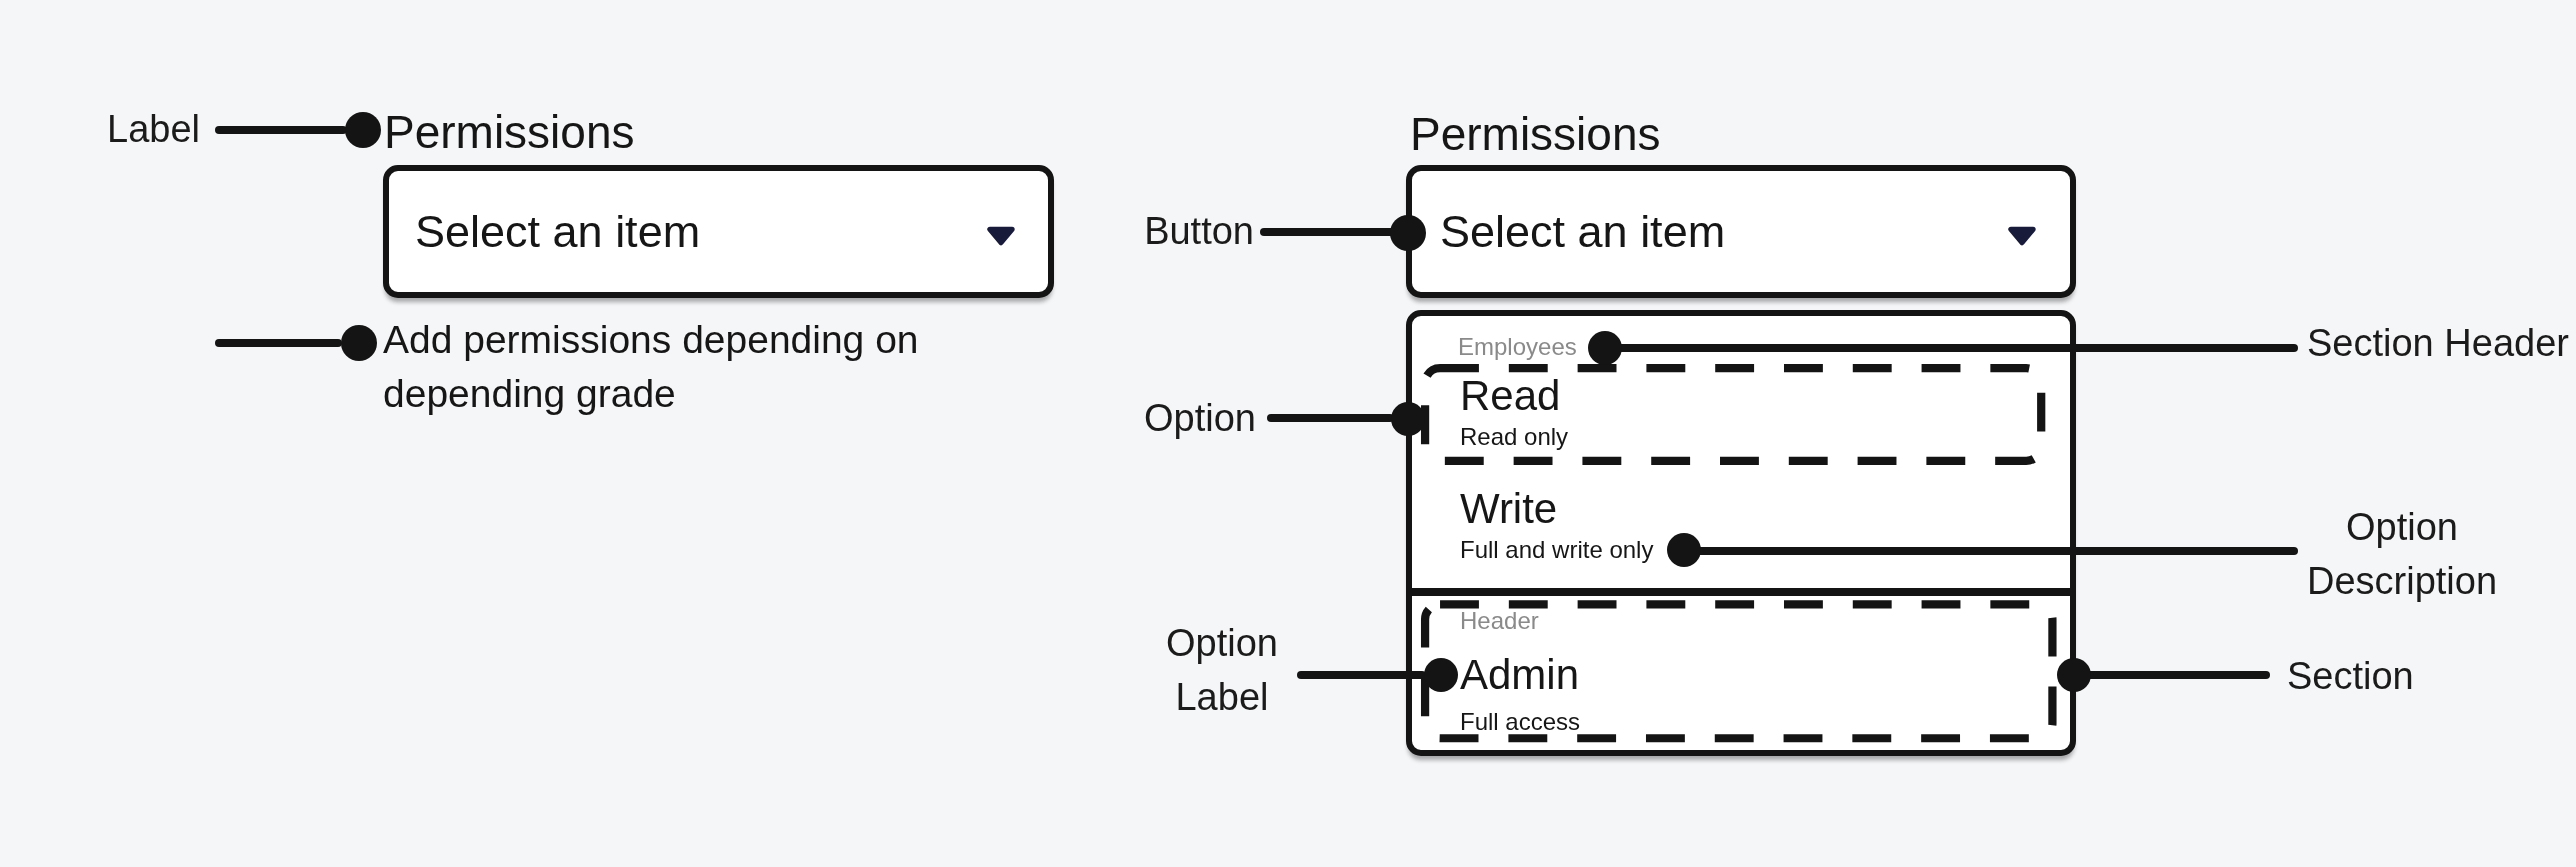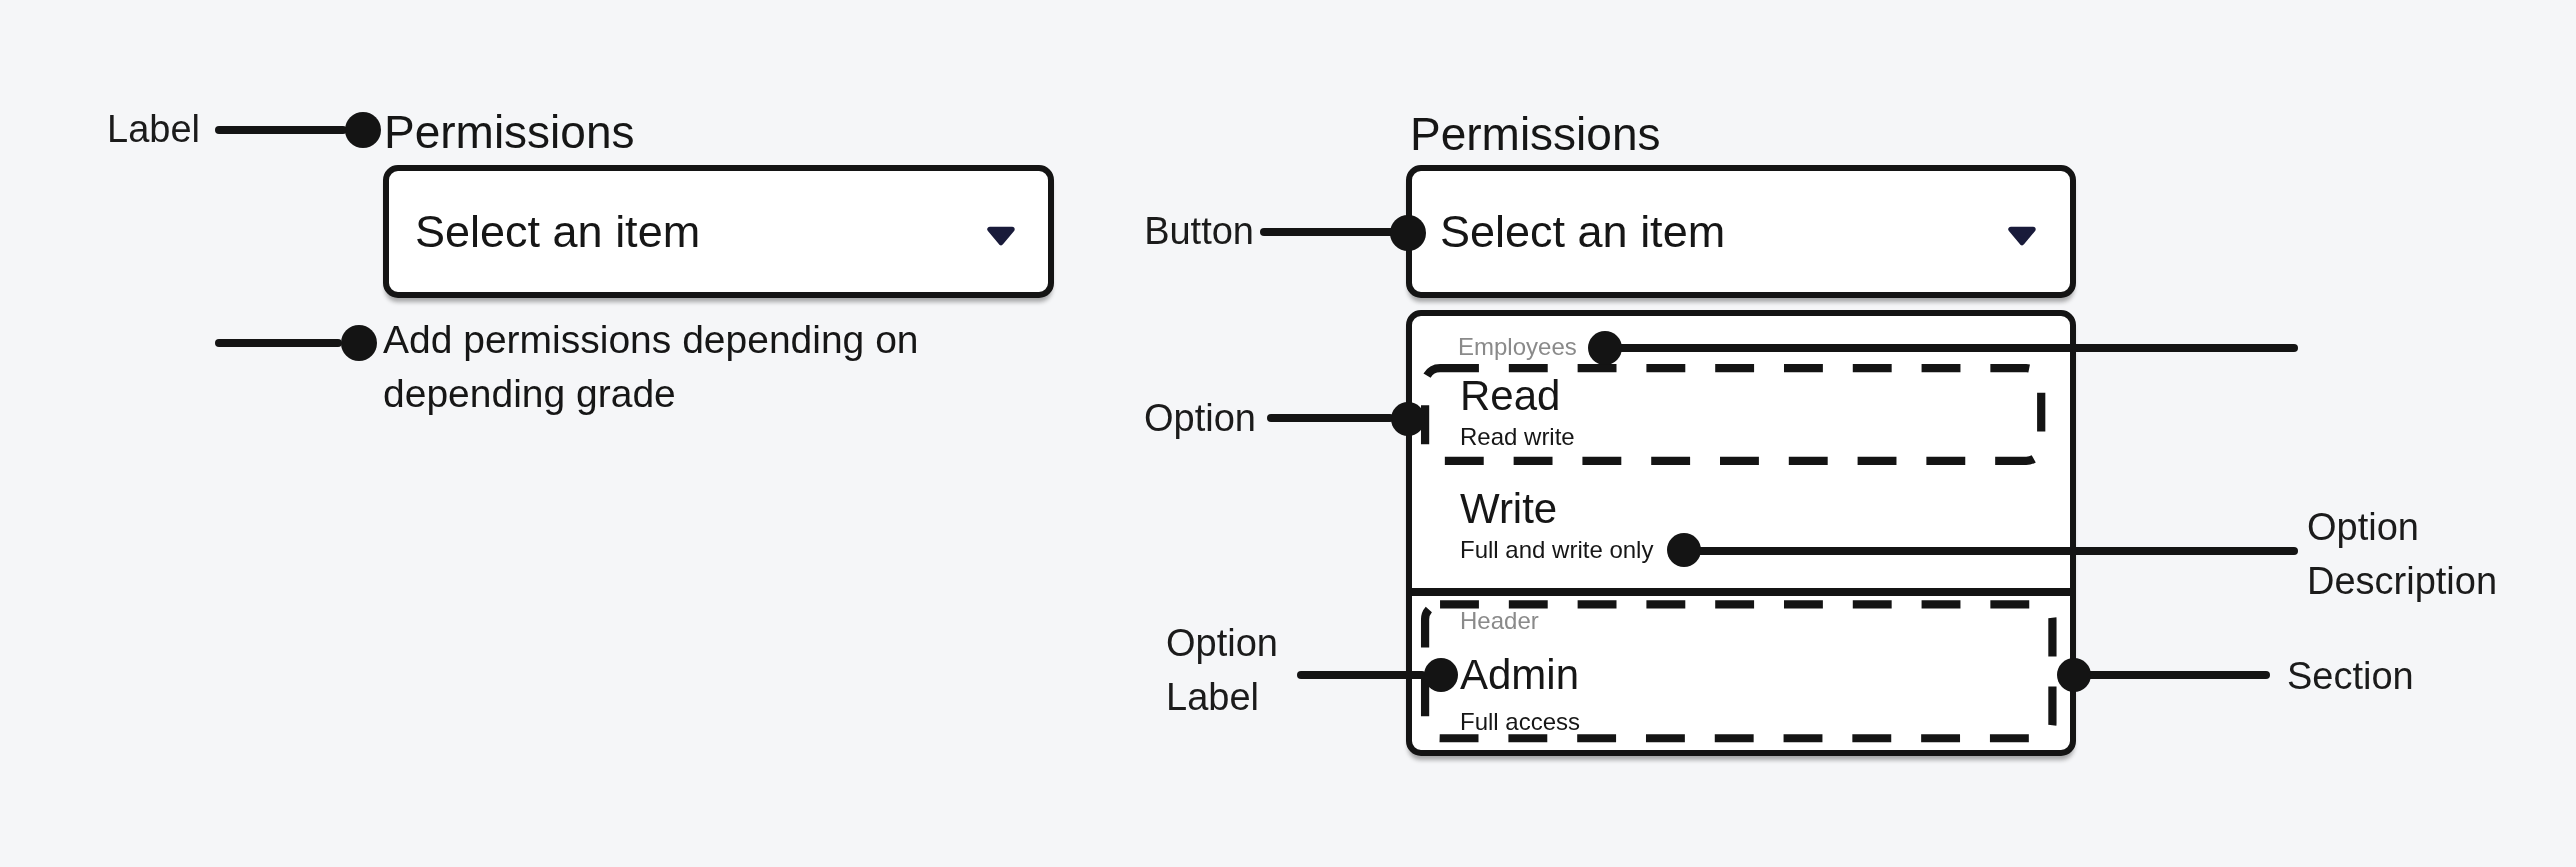--- a/index.html
+++ b/index.html
@@ -9,21 +9,21 @@
   .select-button{position:absolute;width:671px;height:133px;background:#ffffff;border:6px solid #141414;
                  border-radius:15px;box-sizing:border-box;z-index:1;display:flex;align-items:center;
                  box-shadow:0 6px 4.5px -2.2px rgba(20,20,20,0.35);cursor:pointer;}
   .select-button .btn-text{font-size:45px;line-height:normal;color:#161616;}
   .menu-panel{position:absolute;left:1406px;top:310px;width:670px;height:446px;background:#ffffff;
               border:6px solid #141414;border-radius:15px;box-sizing:border-box;z-index:1;
               box-shadow:0 6px 4.5px -2.2px rgba(20,20,20,0.35);}
   .divider{position:absolute;left:1406px;top:588px;width:670px;height:7.5px;background:#141414;z-index:2;}
   
   .field-label{position:absolute;font-size:46px;line-height:normal;z-index:5;}
-  .ann{position:absolute;font-size:38px;line-height:normal;color:#1b1b1b;z-index:5;}
+  .ann{position:absolute;font-size:38px;line-height:normal;color:#1b1b1b;z-index:5;text-align:center;}
   .ann.two-line{line-height:54px;}
   .opt-label{position:absolute;font-size:42px;line-height:normal;z-index:5;}
   .opt-desc{position:absolute;font-size:24px;line-height:normal;z-index:5;}
   .sec-header{position:absolute;font-size:24px;line-height:normal;color:#8a8a8a;z-index:5;}
   .support-text{position:absolute;font-size:39px;line-height:54px;z-index:5;}
   
   .leader{position:absolute;height:8.2px;background:#141414;border-radius:4.5px;z-index:3;}
   .dot{position:absolute;width:36px;height:36px;background:#141414;border-radius:50%;z-index:4;}
   .dot.small{width:34px;height:34px;}
   .chevron{position:absolute;z-index:2;}
@@ -77,31 +77,32 @@
   <svg class="dash-overlay" viewBox="0 0 880 580">
     <rect x="17.5" y="69.5" width="824" height="124" rx="20" fill="none" stroke="#141414" stroke-width="11" stroke-dasharray="52 40"></rect>
     <rect x="17.5" y="385.5" width="839" height="179" rx="20" fill="none" stroke="#141414" stroke-width="11" stroke-dasharray="52 40"></rect>
   </svg>
 
   <div class="divider"></div>
 
   <div class="sec-header" style="left:1458px;top:333px;">Employees</div>
 
   <div class="opt-label" style="left:1460px;top:372px;">Read</div>
-  <div class="opt-desc" style="left:1460px;top:423px;">Read write</div>
+  <div class="opt-desc" style="left:1460px;top:423px;">Read only</div>
 
   <div class="opt-label" style="left:1460px;top:485px;">Write</div>
   <div class="opt-desc" style="left:1460px;top:536px;">Full and write only</div>
 
   <div class="sec-header" style="left:1460px;top:607px;">Header</div>
   <div class="opt-label" style="left:1460px;top:651px;">Admin</div>
   <div class="opt-desc" style="left:1460px;top:708px;">Full access</div>
 
   <div class="dot small" style="left:1588px;top:331px;"></div>
   <div class="leader" style="left:1608px;top:344px;width:690px;"></div>
+  <div class="ann" style="left:2307px;top:322px;">Section Header</div>
 
   <div class="ann" style="left:1069px;top:397px;width:187px;text-align:right;">Option</div>
   <div class="leader" style="left:1267px;top:414px;width:127px;"></div>
   <div class="dot small" style="left:1391px;top:402px;"></div>
 
   <div class="dot small" style="left:1667px;top:533px;"></div>
   <div class="leader" style="left:1686px;top:547px;width:612px;"></div>
   <div class="ann two-line" style="left:2307px;top:500px;">
     <div>Option</div>
     <div>Description</div>

